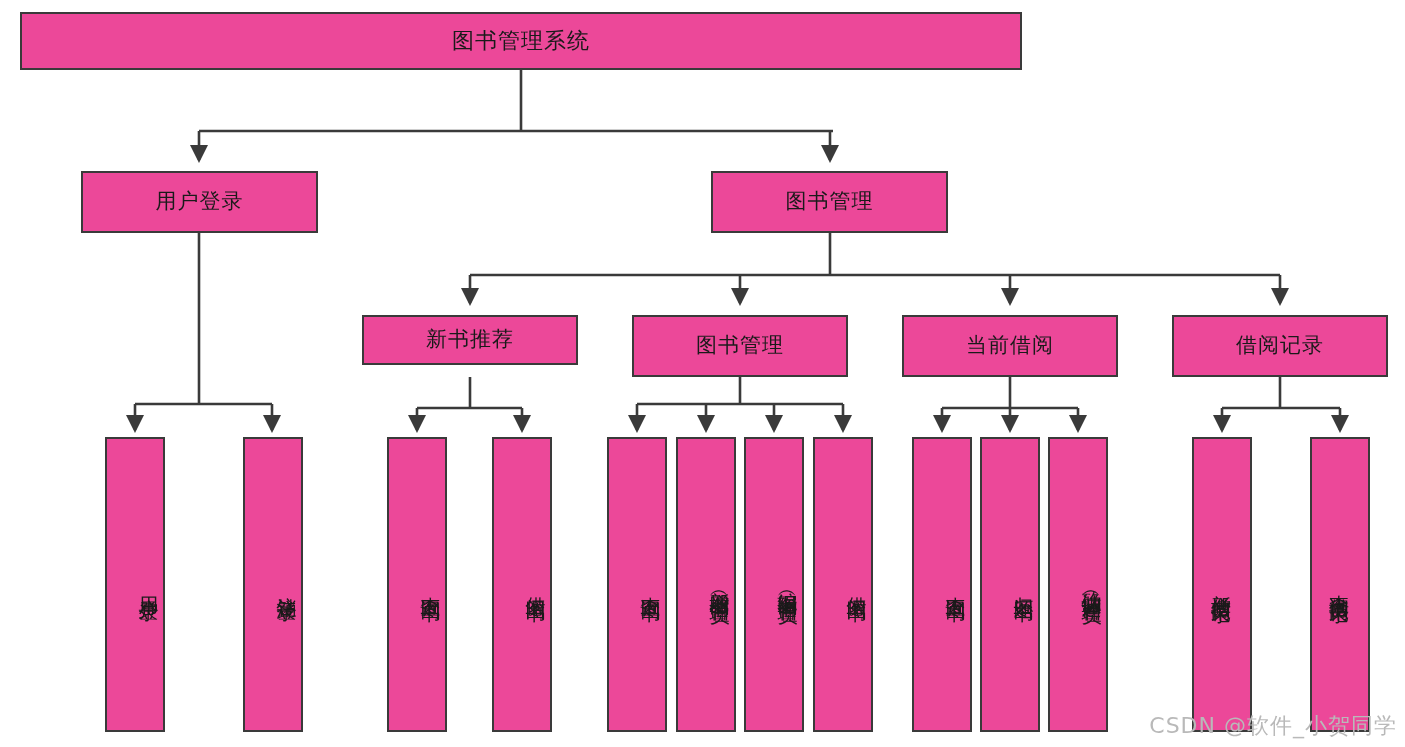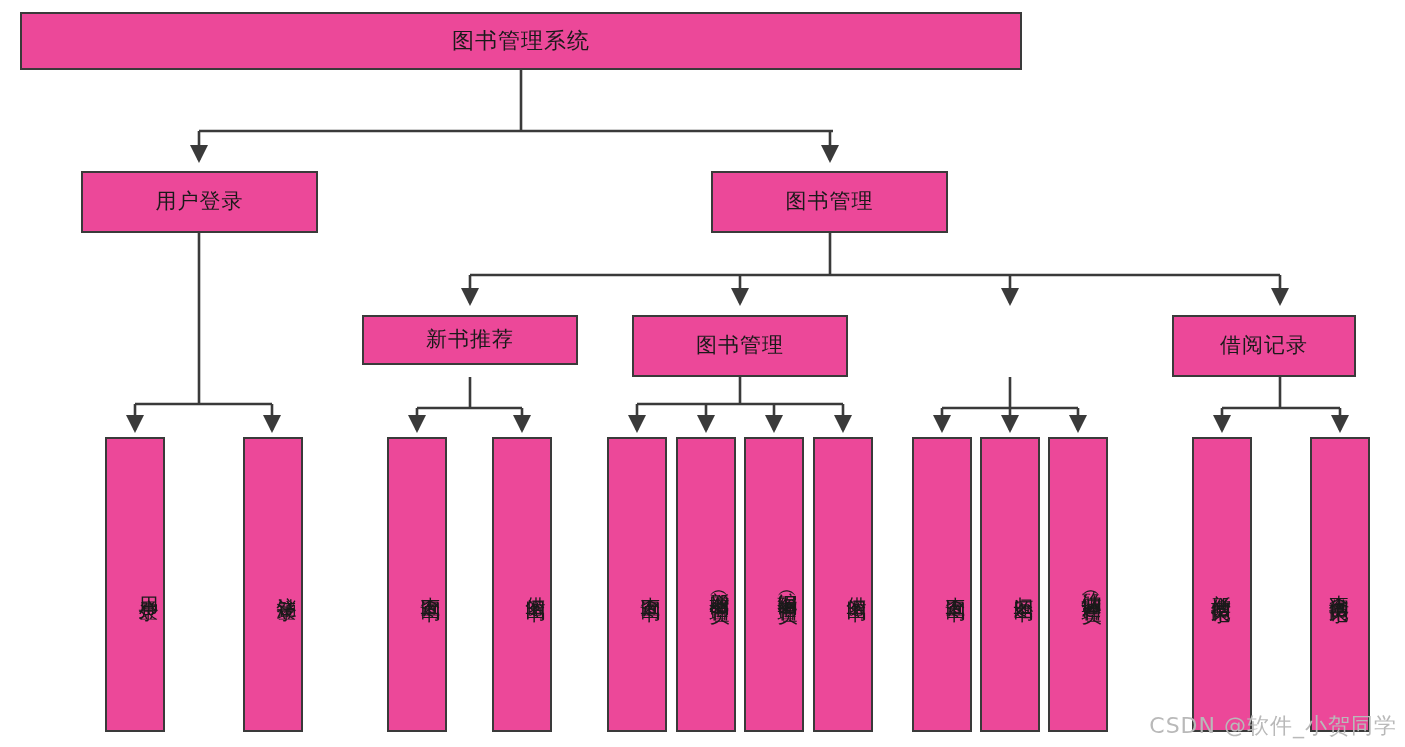--- a/index.html
+++ b/index.html
@@ -134,22 +134,23 @@
   <div class="node h root" style="left:20px; top:12px; width:1002px; height:58px;">图书管理系统</div>
 
   <div class="node h" style="left:81px; top:171px; width:237px; height:62px;">用户登录</div>
 
   <div class="node h" style="left:711px; top:171px; width:237px; height:62px;">图书管理</div>
 
   <div class="node h" style="left:362px; top:315px; width:216px; height:50px;">新书推荐</div>
 
   <div class="node h" style="left:632px; top:315px; width:216px; height:62px;">图书管理</div>
 
-
-  <div class="node h" style="left:1172px; top:315px; width:184px; height:62px;">借阅记录</div>
+  <div class="node h" style="left:902px; top:315px; width:216px; height:62px;">当前借阅</div>
+
+  <div class="node h" style="left:1172px; top:315px; width:216px; height:62px;">借阅记录</div>
 
   <div class="node v" style="left:105px; top:437px; width:60px; height:295px;">
     <span class="vtext">用户登录</span>
   </div>
 
   <div class="node v" style="left:243px; top:437px; width:60px; height:295px;">
     <span class="vtext">注销登录</span>
   </div>
 
   <div class="node v" style="left:387px; top:437px; width:60px; height:295px;">

